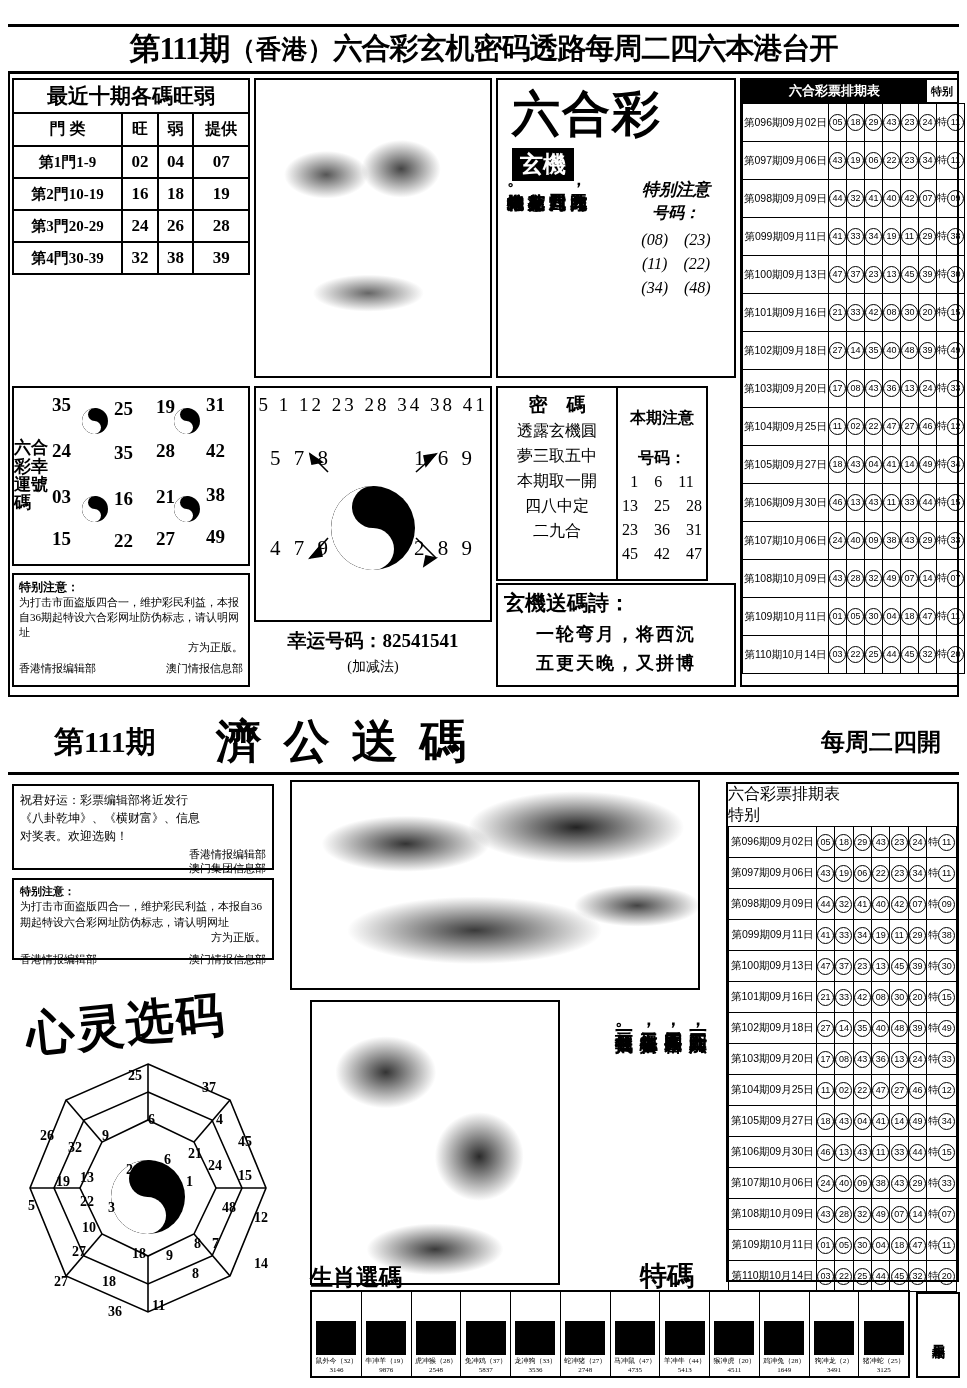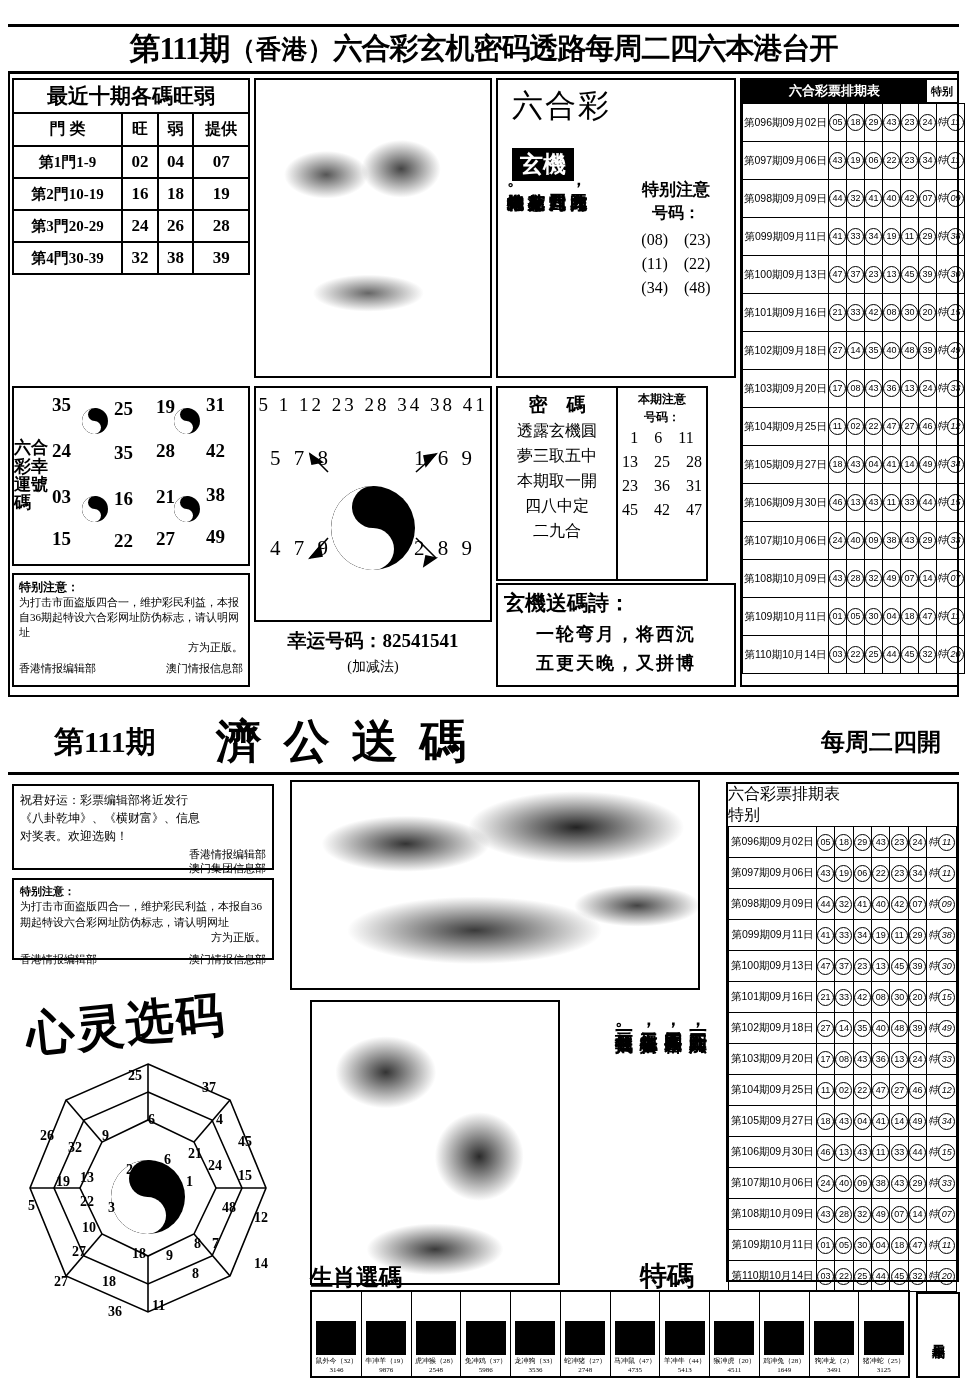--- a/index.html
+++ b/index.html
@@ -48,49 +48,49 @@
   .midnums .r2{position:absolute;top:148px;right:14px;font-size:21px;letter-spacing:4px;}
   .bigyy{position:absolute;left:50%;top:98px;transform:translateX(-50%);width:84px;height:84px;border-radius:50%;background:#000;overflow:hidden;}
   .bigyy:before{content:"";position:absolute;left:0;top:0;width:42px;height:84px;background:#fff;border-radius:42px 0 0 42px;}
   .bigyy:after{content:"";position:absolute;left:21px;top:0;width:42px;height:42px;border-radius:50%;background:#000;box-shadow:0 42px 0 0 #fff;}
   .lucky-code{position:absolute;left:254px;top:624px;width:238px;height:63px;box-sizing:border-box;text-align:center;}
   .lucky-code .lc1{font-size:19px;font-weight:bold;margin-top:4px;}
   .lucky-code .lc2{font-size:14px;margin-top:4px;}
 
   
   .center-col{position:absolute;left:496px;top:78px;width:240px;height:300px;border:2px solid #000;box-sizing:border-box;}
-  .lhc-title{position:absolute;left:14px;top:10px;font-size:31px;font-weight:normal;letter-spacing:2px;line-height:1;}
+  .lhc-title{position:absolute;left:14px;top:10px;font-size:48px;font-weight:bold;letter-spacing:2px;line-height:1;}
   .xj-title{position:absolute;left:14px;top:68px;font-size:23px;font-weight:bold;background:#000;color:#fff;padding:1px 8px;}
   .poem{position:absolute;left:8px;top:100px;display:flex;flex-direction:row-reverse;gap:2px;font-size:17px;line-height:1.12;font-weight:bold;}
   .poem .col{writing-mode:vertical-rl;text-orientation:upright;height:190px;}
-  .sp-note{position:absolute;right:6px;top:98px;width:104px;}
+  .sp-note{position:absolute;right:6px;top:98px;width:104px;font-style:italic;}
   .sp-note .hd{font-size:17px;font-weight:bold;text-align:center;}
   .sp-note .num-lbl{font-size:16px;font-weight:bold;text-align:center;margin-top:2px;}
   .sp-note .pairs{font-size:16px;text-align:center;line-height:1.5;margin-top:4px;}
 
   .mima{position:absolute;left:496px;top:386px;width:212px;height:195px;border:2px solid #000;box-sizing:border-box;display:flex;}
   .mima .lft{width:120px;border-right:2px solid #000;box-sizing:border-box;text-align:center;font-size:16px;line-height:1.55;padding-top:2px;}
   .mima .lft .hd{font-size:19px;font-weight:bold;}
   .mima .rgt{flex:1;text-align:center;font-size:16px;line-height:1.5;padding-top:2px;}
-  .mima .rgt .hd{font-size:12px;font-weight:bold;}
+  .mima .rgt .hd{font-size:16px;font-weight:bold;margin-top:16px;}
 
   .songma{position:absolute;left:496px;top:583px;width:240px;height:104px;border:2px solid #000;box-sizing:border-box;padding:4px 6px;}
   .songma .hd{font-size:21px;font-weight:bold;}
   .songma .ln{font-size:18px;font-weight:bold;text-align:center;margin-top:5px;letter-spacing:2px;}
 
   
   .rt{position:absolute;left:740px;top:78px;width:219px;height:609px;border:2px solid #000;box-sizing:border-box;}
   .rt .hdr{display:flex;border-bottom:1px solid #000;height:22px;align-items:center;}
   .rt .hdr .main{flex:1;background:#000;color:#fff;font-size:13px;font-weight:bold;text-align:center;line-height:22px;}
   .rt .hdr .sp{width:30px;font-size:11px;text-align:center;font-weight:bold;line-height:1;}
   table.draws{width:100%;border-collapse:collapse;font-size:10px;}
   table.draws td{border:1px solid #000;padding:0;height:24px;text-align:center;font-family:"Liberation Sans",sans-serif;}
   table.draws td.dt{font-size:10.5px;width:74px;white-space:nowrap;padding:0 1px;}
   table.draws td.b{width:15px;font-size:10px;}
-  table.draws td.sp{width:28px;font-size:10px;white-space:nowrap;font-style:italic;}
+  table.draws td.sp{width:28px;font-size:10px;white-space:nowrap;}
   .ball{display:inline-block;width:15px;height:15px;line-height:15px;border:1px solid #000;border-radius:50%;font-size:9px;}
 
   
   .bot-banner{position:absolute;left:8px;top:712px;width:951px;height:60px;display:flex;align-items:center;border-bottom:3px solid #000;}
   .bot-banner .q{font-size:30px;font-weight:bold;margin-left:46px;}
   .bot-banner .big{font-size:46px;font-weight:bold;letter-spacing:22px;margin-left:60px;}
   .bot-banner .r{font-size:24px;font-weight:bold;position:absolute;right:18px;}
 
   .bl-note{position:absolute;left:12px;top:784px;width:262px;height:86px;border:2px solid #000;box-sizing:border-box;padding:5px 6px;font-size:12px;line-height:1.5;}
   .bl-note .sig{text-align:right;font-size:11px;line-height:1.3;margin-top:2px;}
@@ -788,21 +788,21 @@
         <div class="nm">9876</div>
       </div>
       <div class="cell">
         <div class="an"></div>
         <div class="nm">虎冲猴（28）</div>
         <div class="nm">2548</div>
       </div>
       <div class="cell">
         <div class="an"></div>
         <div class="nm">兔冲鸡（37）</div>
-        <div class="nm">5986</div>
+        <div class="nm">5837</div>
       </div>
       <div class="cell">
         <div class="an"></div>
         <div class="nm">龙冲狗（33）</div>
         <div class="nm">3536</div>
       </div>
       <div class="cell">
         <div class="an"></div>
         <div class="nm">蛇冲猪（27）</div>
         <div class="nm">2748</div>

